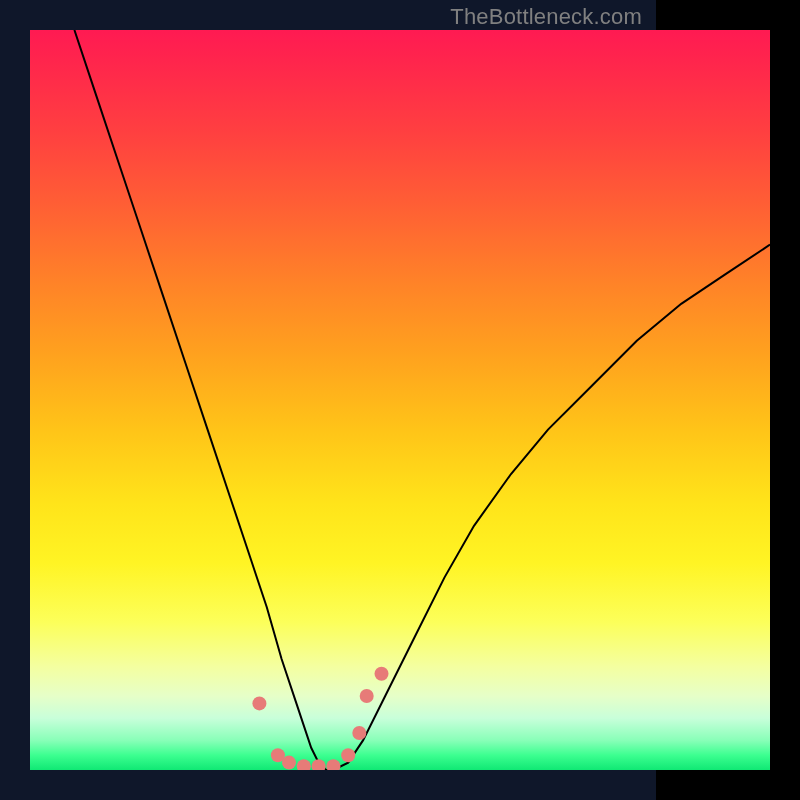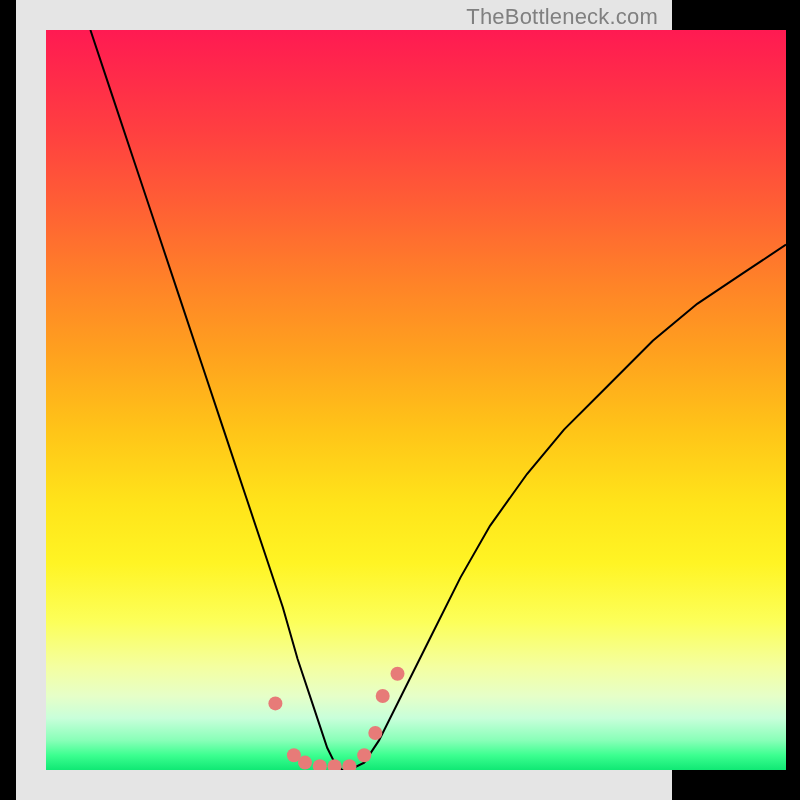--- a/index.html
+++ b/index.html
@@ -7,24 +7,24 @@
     padding: 0;
     width: 800px;
     height: 800px;
     background: #000;
     overflow: hidden;
     font-family: Arial, Helvetica, sans-serif;
   }
   .frame {
     position: absolute;
     top: 0;
-    left: 16px;
+    left: 0;
     width: 656px;
     height: 800px;
-    background: #e5e5e5;
+    background: #0f172a;
   }
   .plot-area {
     position: absolute;
     top: 30px;
     left: 30px;
     width: 740px;
     height: 740px;
     overflow: hidden;
   }
   .gradient-bg {

